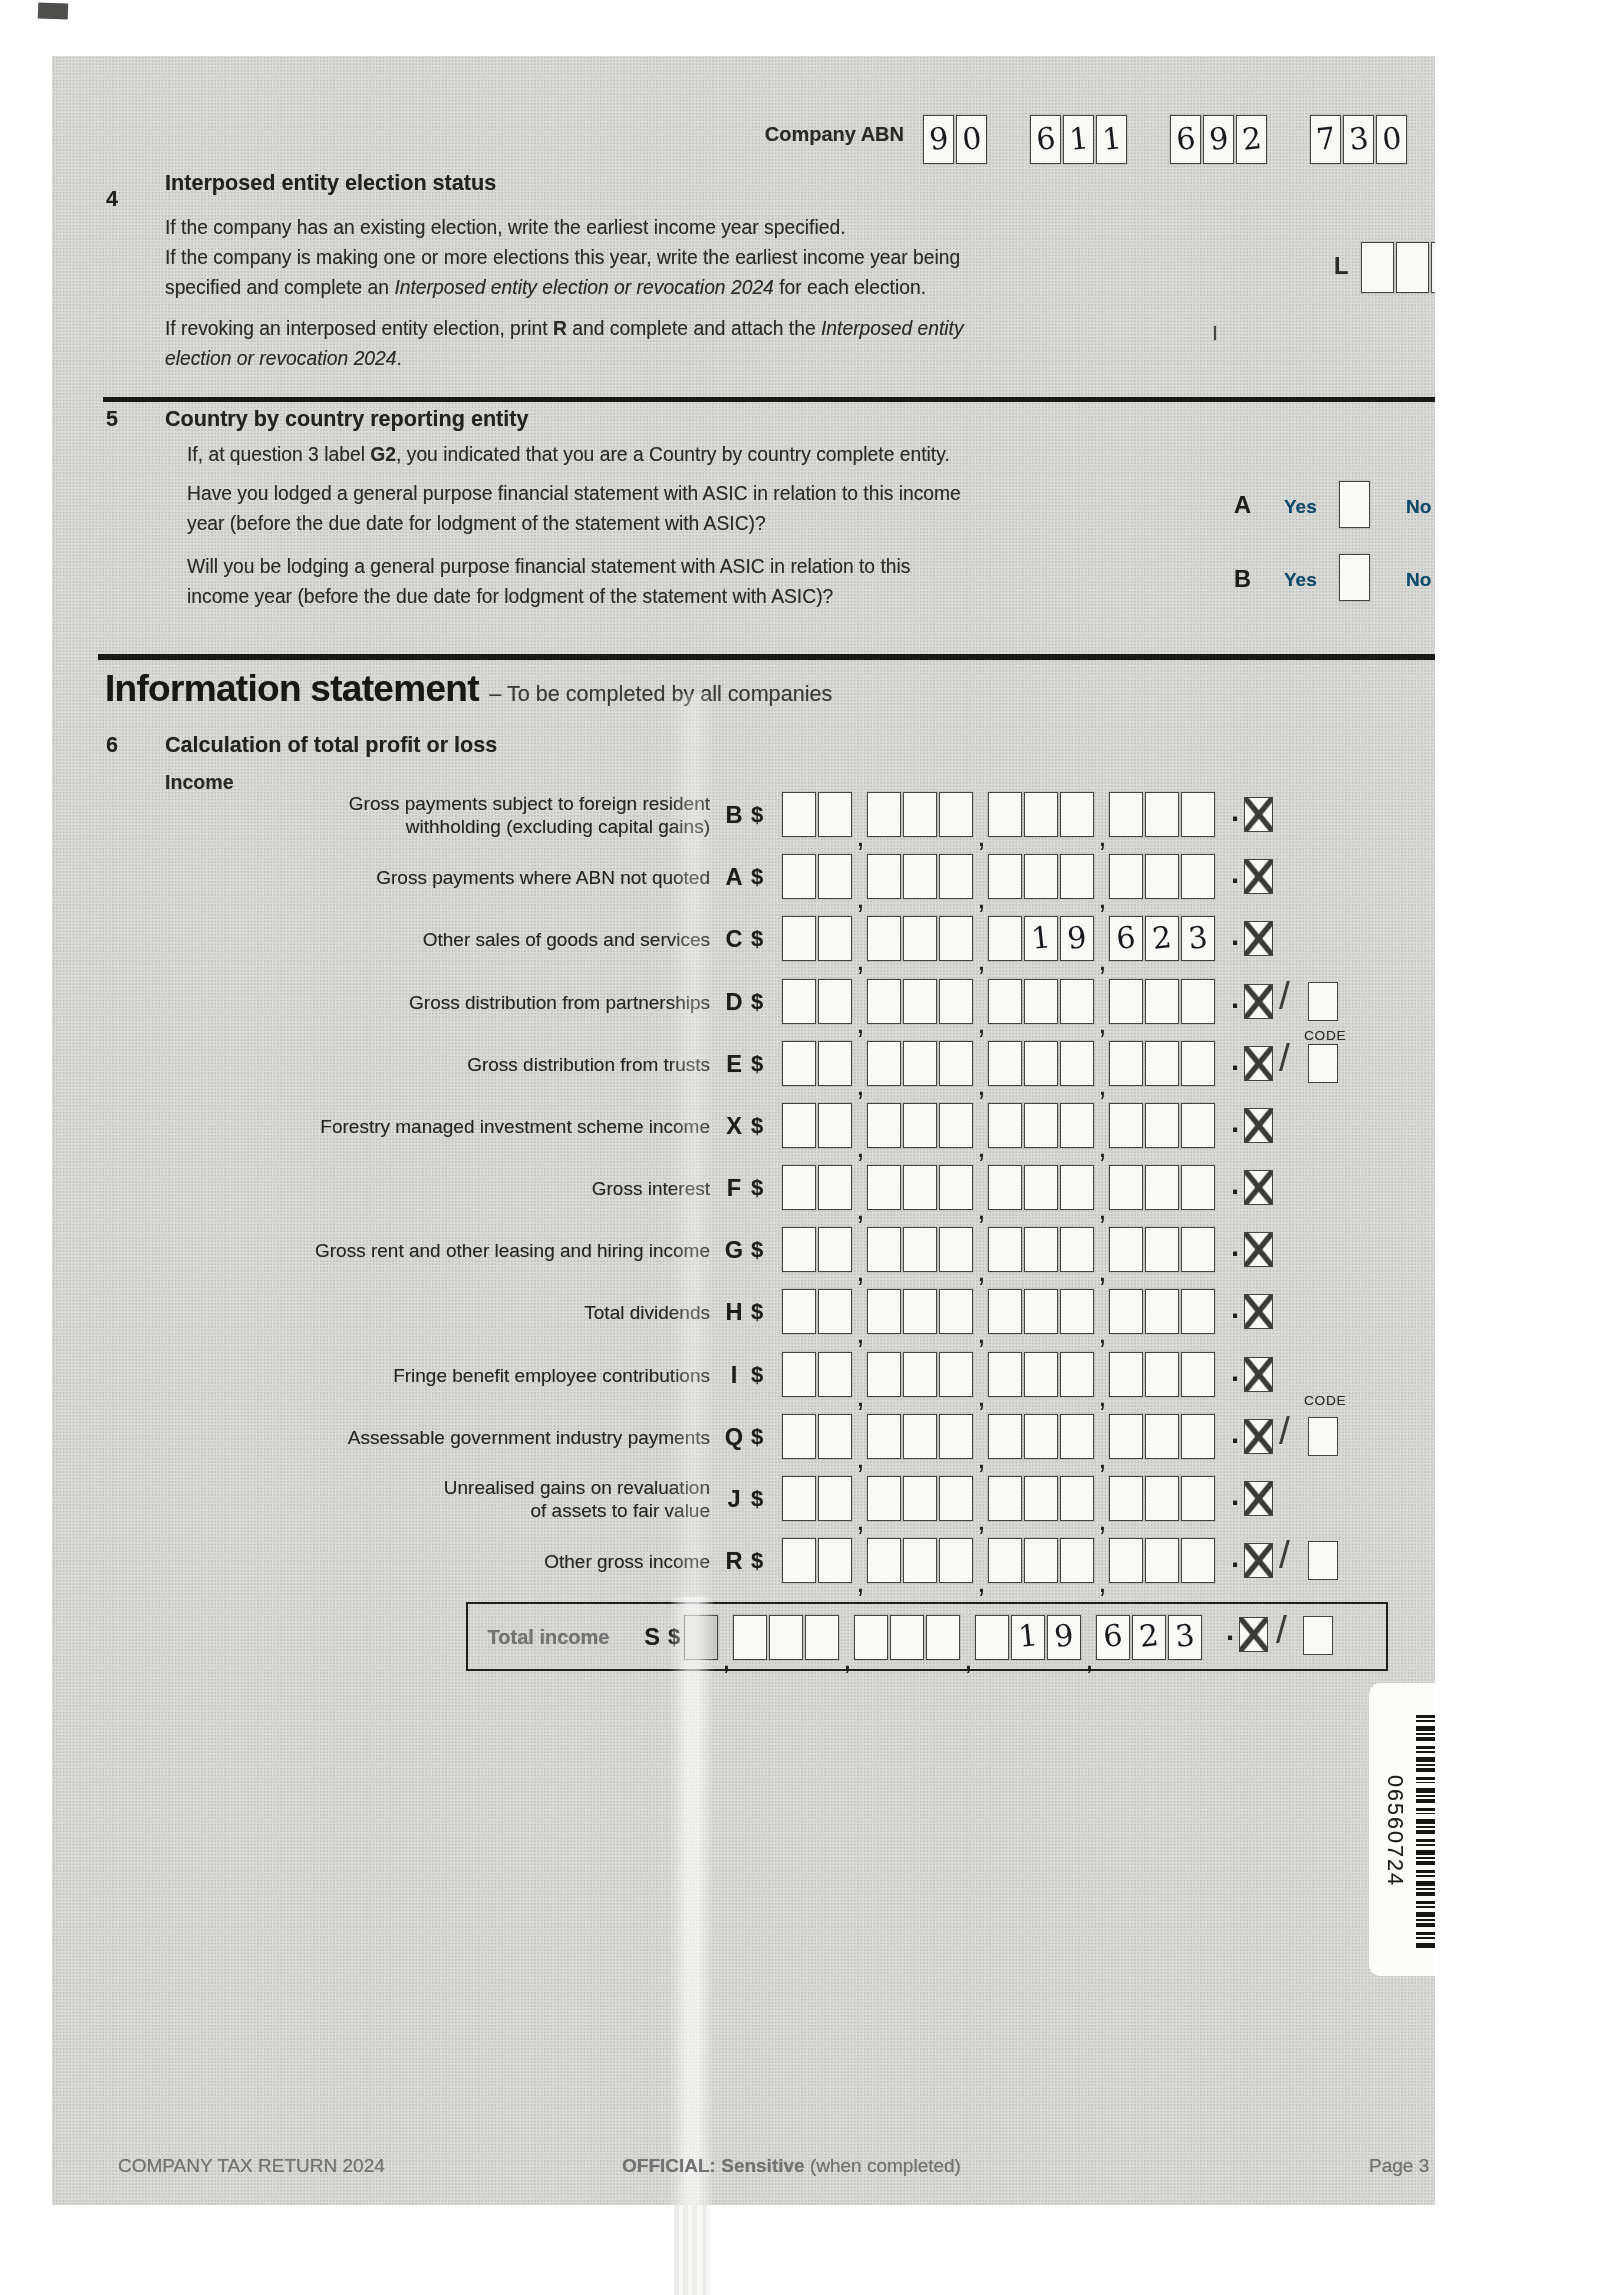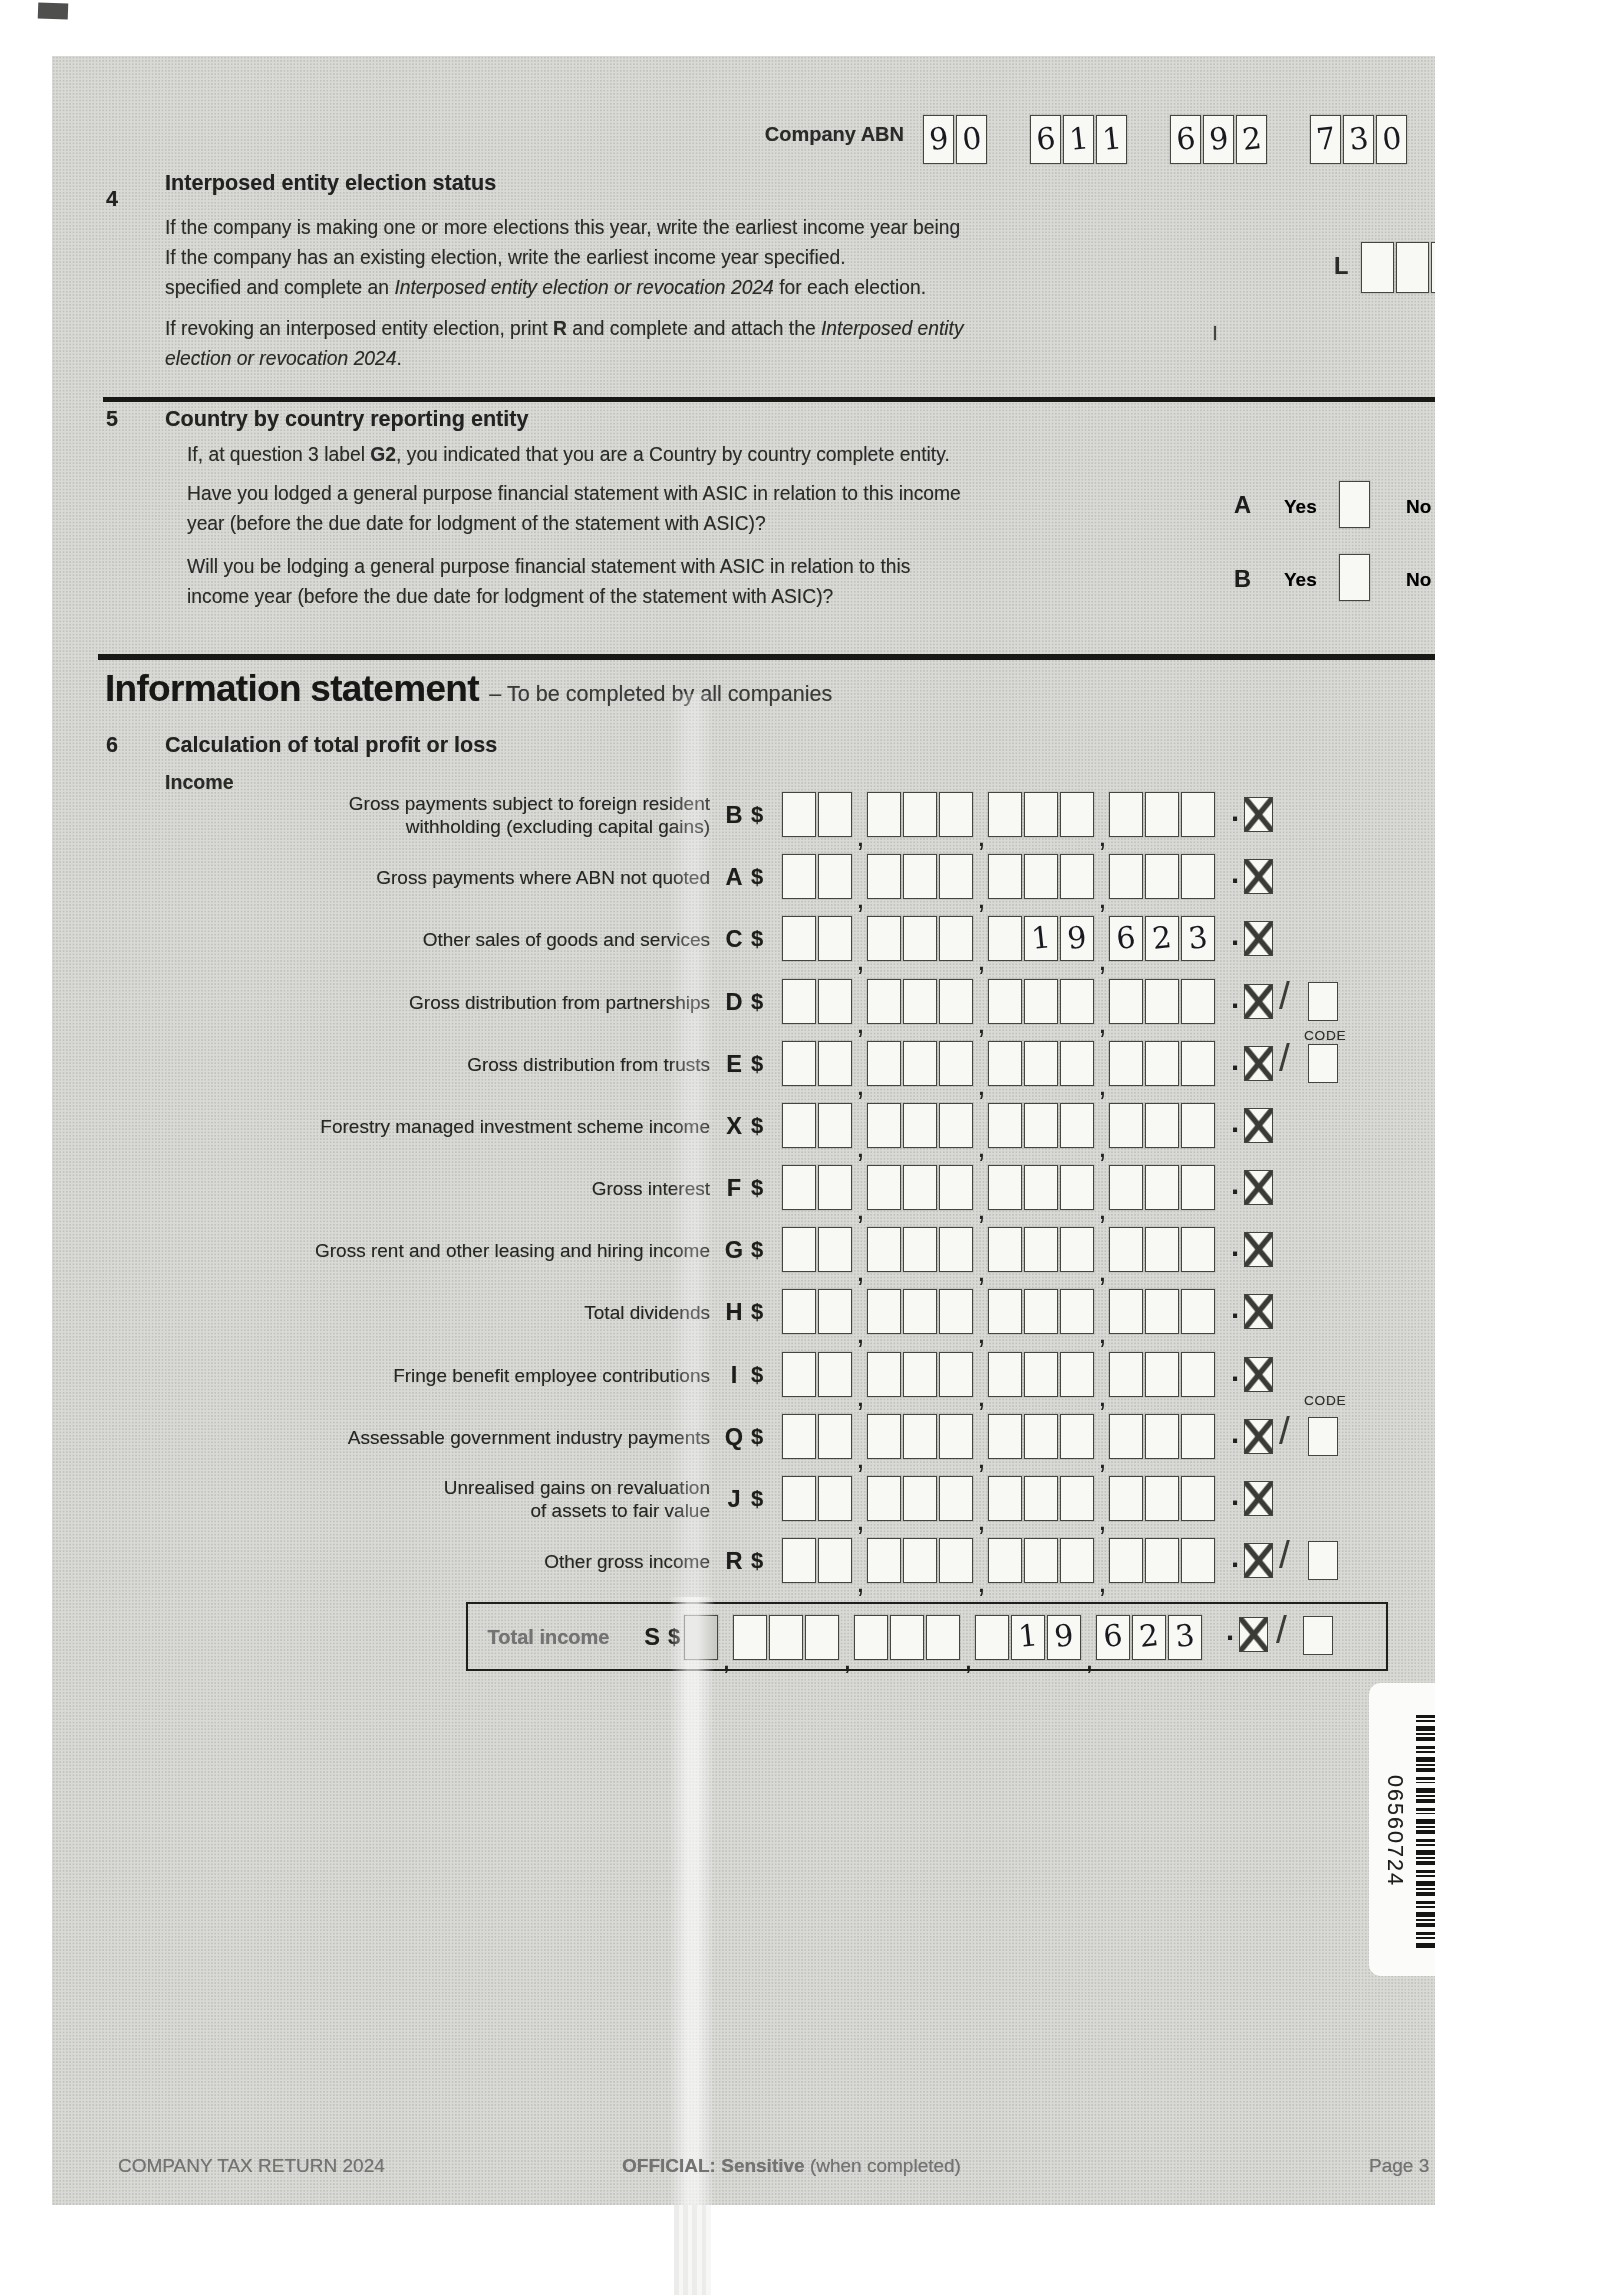--- a/index.html
+++ b/index.html
@@ -59,21 +59,21 @@
   .totalbox .ltr{left:169px;}
   .totalbox .dlr{left:200px;}
   .totalbox .cells{left:216px;top:10.5px;}
   .totalbox .dot{left:758px;top:18.3px;}
   .totalbox .centsbox{left:771px;top:13px;}
   .totalbox .slash{left:808px;top:3.9px;}
   .totalbox .codebox{left:835px;top:11.8px;}
 
   
   .qletter{position:absolute;font-size:23.6px;font-weight:bold;color:#1d1d1b;}
-  .yn{position:absolute;font-size:19px;font-weight:bold;color:#000000;}
+  .yn{position:absolute;font-size:19px;font-weight:bold;color:#0c4a6e;}
   .ynbox{position:absolute;width:31px;height:47px;background:#f8f8f5;border:1.3px solid #45453f;box-sizing:border-box;
          box-shadow:0 0 0 0.7px rgba(70,70,64,.18);}
 
   
   .infotitle{font-size:37px;font-weight:bold;letter-spacing:-0.7px;color:#171715;}
   .infosub{font-size:21.6px;color:#3a3a38;}
 
   
   .corner-tr{position:absolute;left:1470px;top:115px;width:42px;height:48px;
              border-top:14.4px solid #141412;border-right:14.4px solid #141412;box-sizing:border-box;}
@@ -151,22 +151,22 @@
       <span class="cell abncell">
         <span class="hw">0</span>
       </span>
     </div>
   <div class="corner-tr"></div>
 
   
   <div class="abs txt secnum" style="left:106px;top:186px;">4</div>
   <div class="abs txt sectitle" style="left:165px;top:170px;">Interposed entity election status</div>
   <div class="abs txt para" style="left:165px;top:213px;width:1021px;">
+    <div><span>If the company has an existing election, write the earliest income year specified.</span></div>
     <div><span>If the company is making one or more elections this year, write the earliest income year being</span></div>
-    <div><span>If the company has an existing election, write the earliest income year specified.</span></div>
     <div><span>specified and complete an </span><span class="it">Interposed entity election or revocation 2024</span><span> for each election.</span></div>
   </div>
   <div class="abs txt" style="left:1334px;top:253px;font-size:23.6px;font-weight:bold;">L</div>
   <div class="cells" style="left:1361px;top:242px;">
     <span class="cell" style="width:33px;height:51px;"></span>
     <span class="cell" style="width:33px;height:51px;"></span>
     <span class="cell" style="width:33px;height:51px;"></span>
     <span class="cell" style="width:33px;height:51px;"></span>
   </div>
   <div class="abs txt para" style="left:165px;top:314px;width:1021px;">

